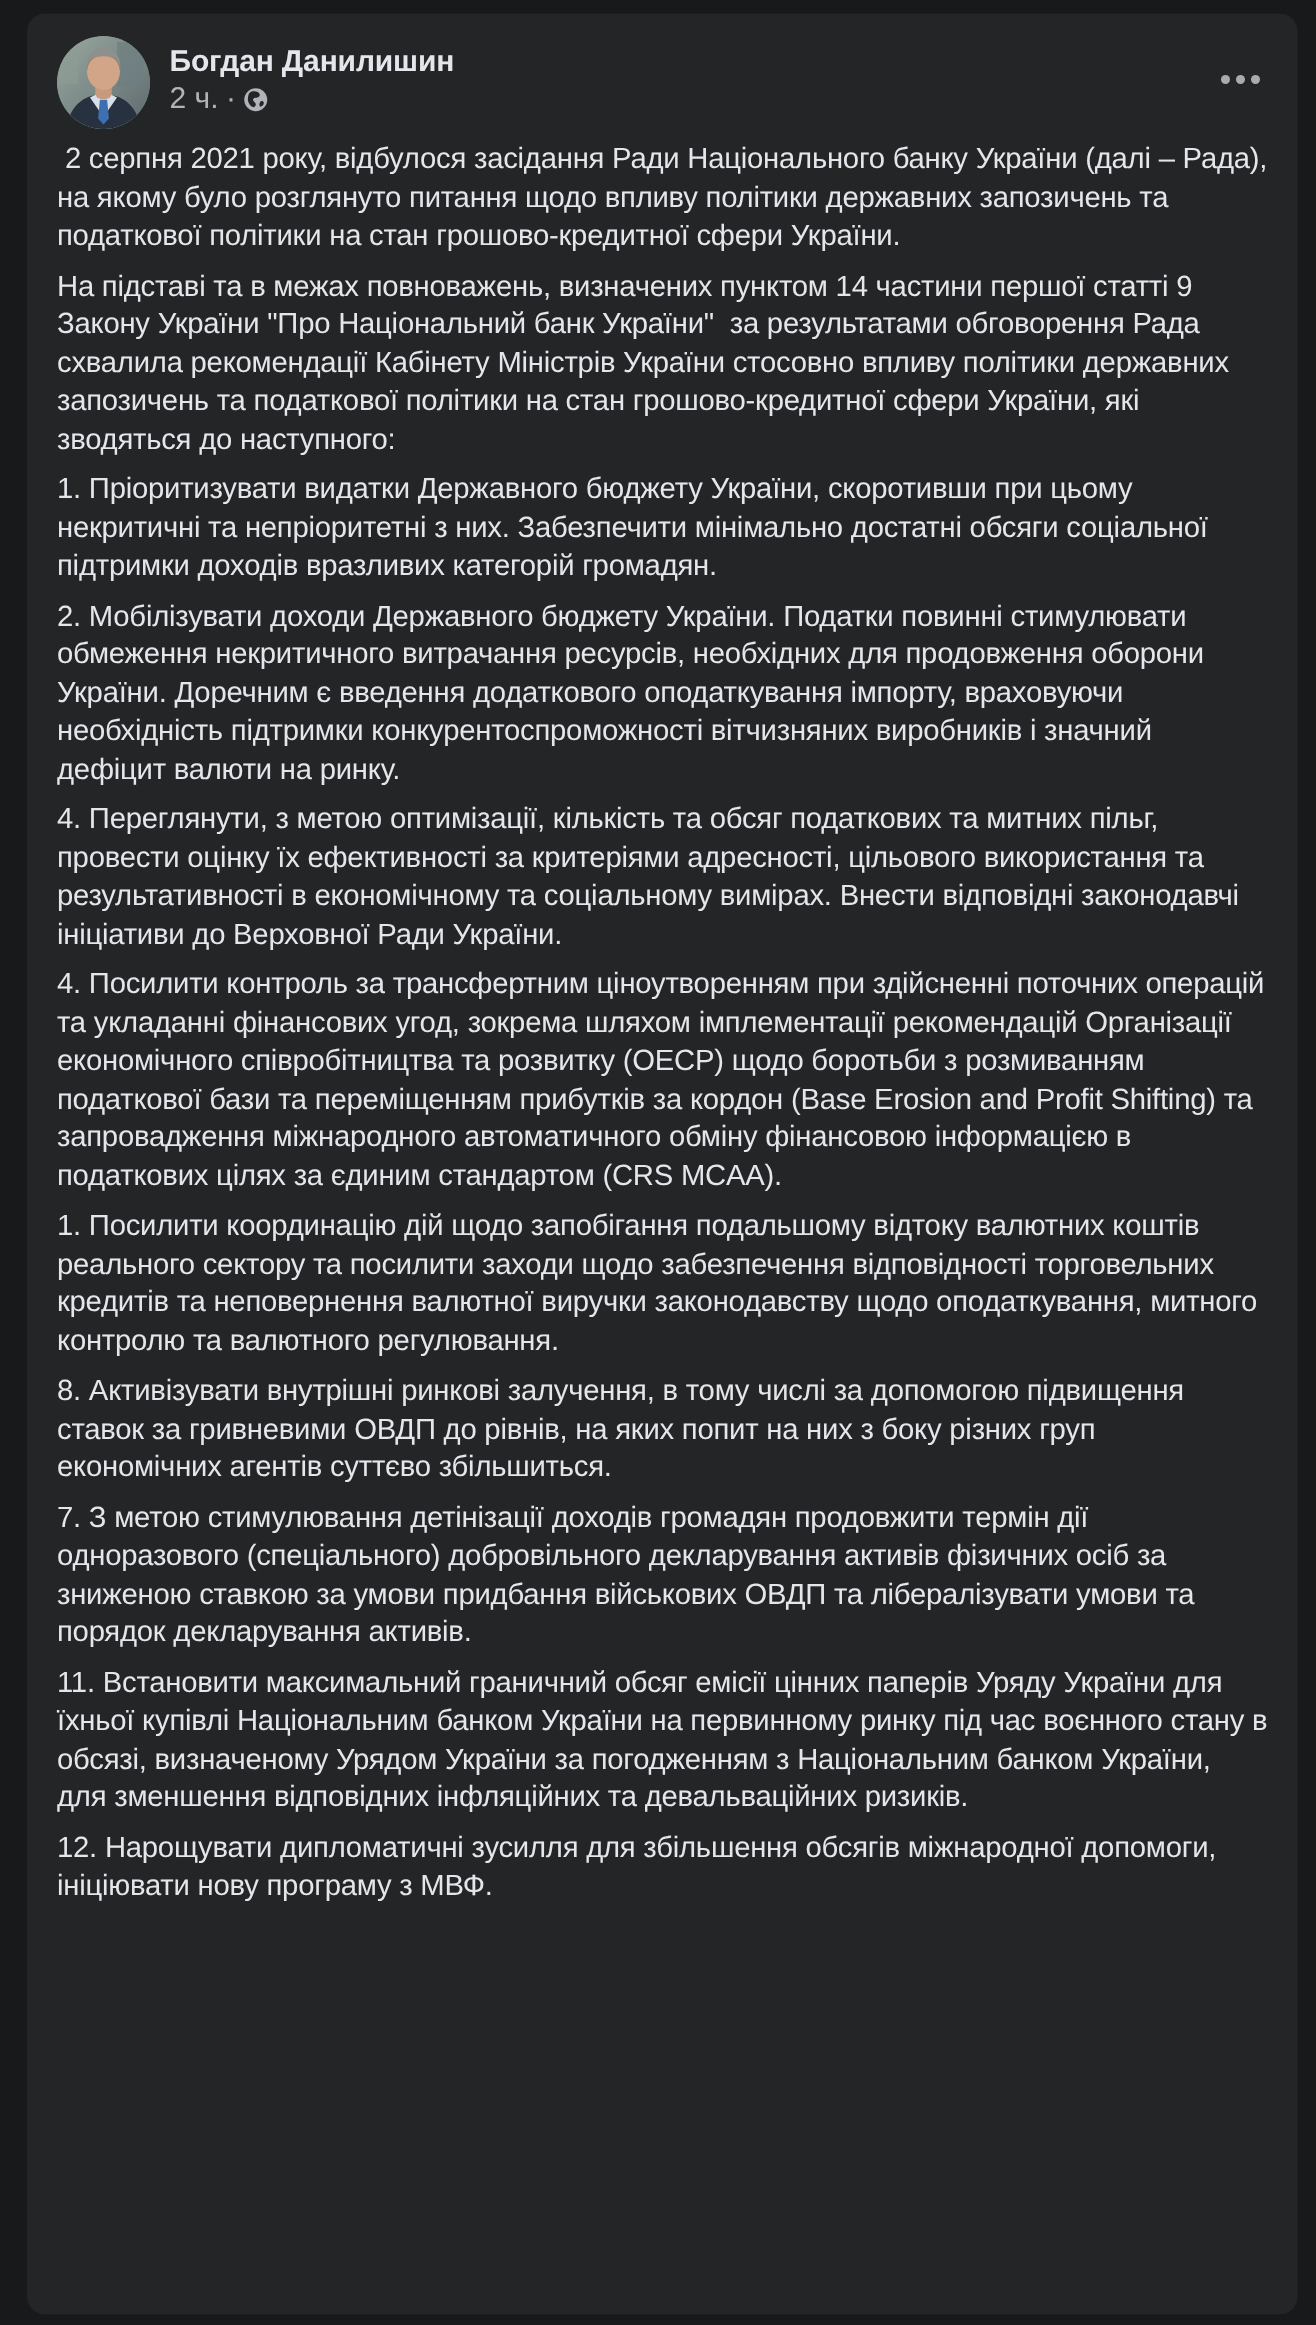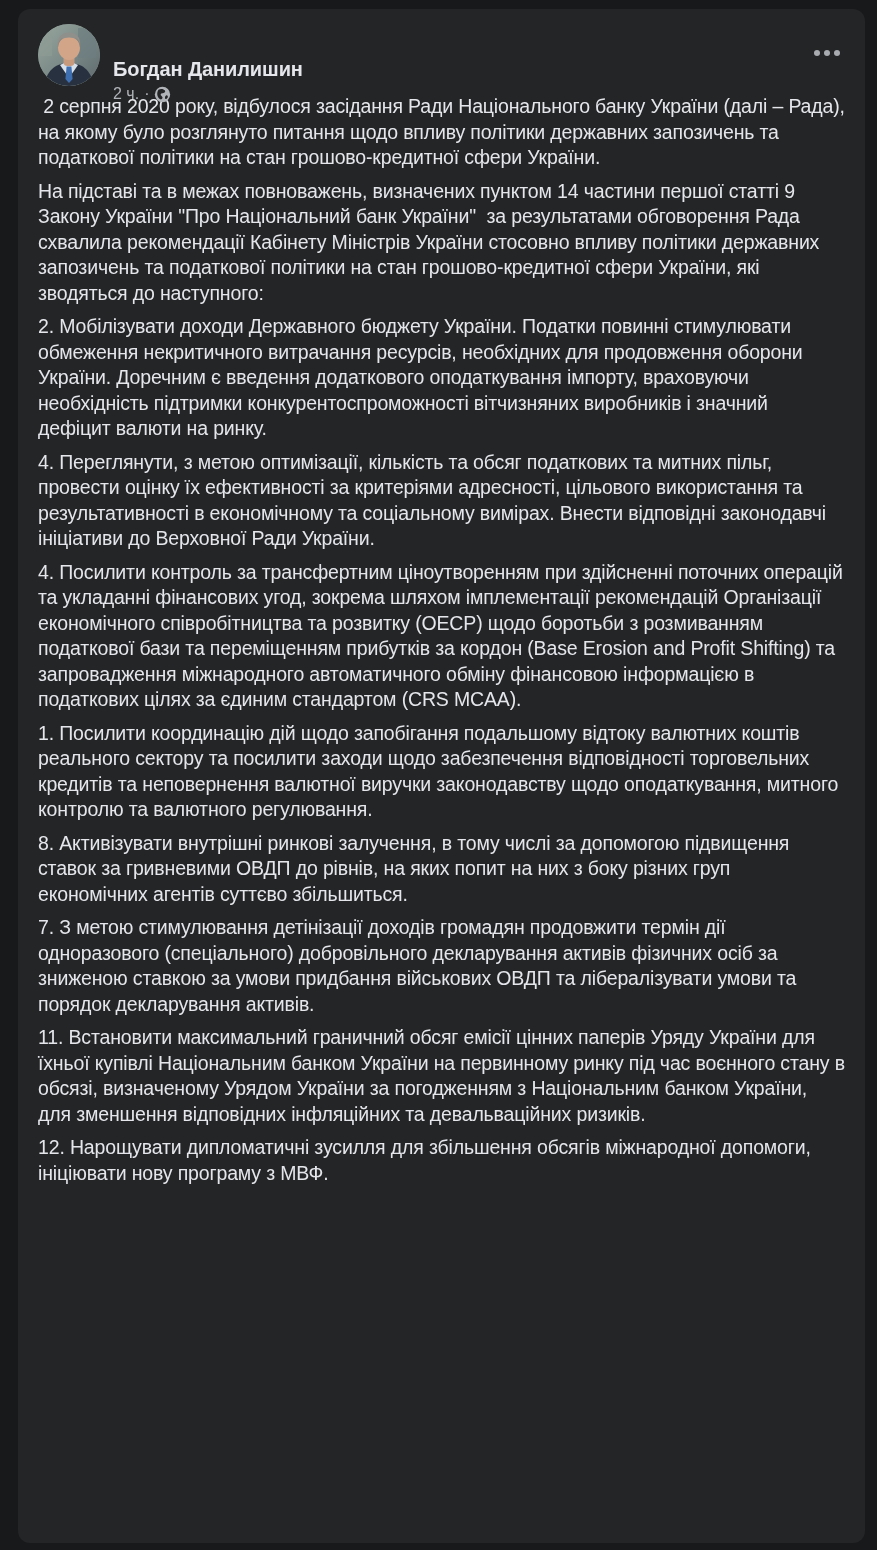--- a/index.html
+++ b/index.html
@@ -42,38 +42,37 @@
     border-radius: 50%;
     overflow: hidden;
     display: block;
     cursor: pointer;
     background: #7d8a86;
   }
   .avatar svg { display: block; width: 62px; height: 62px; }
   .header-meta {
     margin-left: 75px;
     padding-top: 4px;
-    margin-top: 28px;
   }
   .author-name {
     color: #e4e6eb;
     font-weight: bold;
     font-size: 20px;
     line-height: 26px;
     letter-spacing: -0.1px;
     text-decoration: none;
     display: inline-block;
     cursor: pointer;
   }
   .sub-meta {
     display: flex;
     align-items: center;
     margin-top: 2px;
     color: #b0b3b8;
-    font-size: 16px;
+    font-size: 20px;
     line-height: 20px;
   }
   .timestamp-link {
     color: #b0b3b8;
     text-decoration: none;
     cursor: pointer;
   }
   .meta-sep { margin: 0 5px; }
   .globe { display: inline-flex; width: 17px; height: 17px; }
   .globe svg { width: 17px; height: 17px; }
@@ -168,22 +167,23 @@
       <button class="more-button">
         <span class="dots">
             <i></i>
             <i></i>
             <i></i>
           </span>
       </button>
     </header>
 
     <div class="post-content">
-      <p> 2 серпня 2020 року, відбулося засідання Ради Національного банку України (далі – Рада), на якому було розглянуто питання щодо впливу політики державних запозичень та податкової політики на стан грошово-кредитної сфери України.</p>
+      <p> 2 серпня 2021 року, відбулося засідання Ради Національного банку України (далі – Рада), на якому було розглянуто питання щодо впливу політики державних запозичень та податкової політики на стан грошово-кредитної сфери України.</p>
       <p>На підставі та в межах повноважень, визначених пунктом 14 частини першої статті 9 Закону України "Про Національний банк України"  за результатами обговорення Рада схвалила рекомендації Кабінету Міністрів України стосовно впливу політики державних запозичень та податкової політики на стан грошово-кредитної сфери України, які зводяться до наступного:</p>
+      <p>1. Пріоритизувати видатки Державного бюджету України, скоротивши при цьому некритичні та непріоритетні з них. Забезпечити мінімально достатні обсяги соціальної підтримки доходів вразливих категорій громадян.</p>
       <p>2. Мобілізувати доходи Державного бюджету України. Податки повинні стимулювати обмеження некритичного витрачання ресурсів, необхідних для продовження оборони України. Доречним є введення додаткового оподаткування імпорту, враховуючи необхідність підтримки конкурентоспроможності вітчизняних виробників і значний дефіцит валюти на ринку.</p>
       <p>4. Переглянути, з метою оптимізації, кількість та обсяг податкових та митних пільг, провести оцінку їх ефективності за критеріями адресності, цільового використання та результативності в економічному та соціальному вимірах. Внести відповідні законодавчі ініціативи до Верховної Ради України.</p>
       <p>4. Посилити контроль за трансфертним ціноутворенням при здійсненні поточних операцій та укладанні фінансових угод, зокрема шляхом імплементації рекомендацій Організації економічного співробітництва та розвитку (ОЕСР) щодо боротьби з розмиванням податкової бази та переміщенням прибутків за кордон (Base Erosion and Profit Shifting) та запровадження міжнародного автоматичного обміну фінансовою інформацією в податкових цілях за єдиним стандартом (CRS MCAA).</p>
       <p>1. Посилити координацію дій щодо запобігання подальшому відтоку валютних коштів реального сектору та посилити заходи щодо забезпечення відповідності торговельних кредитів та неповернення валютної виручки законодавству щодо оподаткування, митного контролю та валютного регулювання.</p>
       <p>8. Активізувати внутрішні ринкові залучення, в тому числі за допомогою підвищення ставок за гривневими ОВДП до рівнів, на яких попит на них з боку різних груп економічних агентів суттєво збільшиться.</p>
       <p>7. З метою стимулювання детінізації доходів громадян продовжити термін дії одноразового (спеціального) добровільного декларування активів фізичних осіб за зниженою ставкою за умови придбання військових ОВДП та лібералізувати умови та порядок декларування активів.</p>
       <p>11. Встановити максимальний граничний обсяг емісії цінних паперів Уряду України для їхньої купівлі Національним банком України на первинному ринку під час воєнного стану в обсязі, визначеному Урядом України за погодженням з Національним банком України, для зменшення відповідних інфляційних та девальваційних ризиків.</p>
       <p>12. Нарощувати дипломатичні зусилля для збільшення обсягів міжнародної допомоги, ініціювати нову програму з МВФ.</p>
     </div>
 

